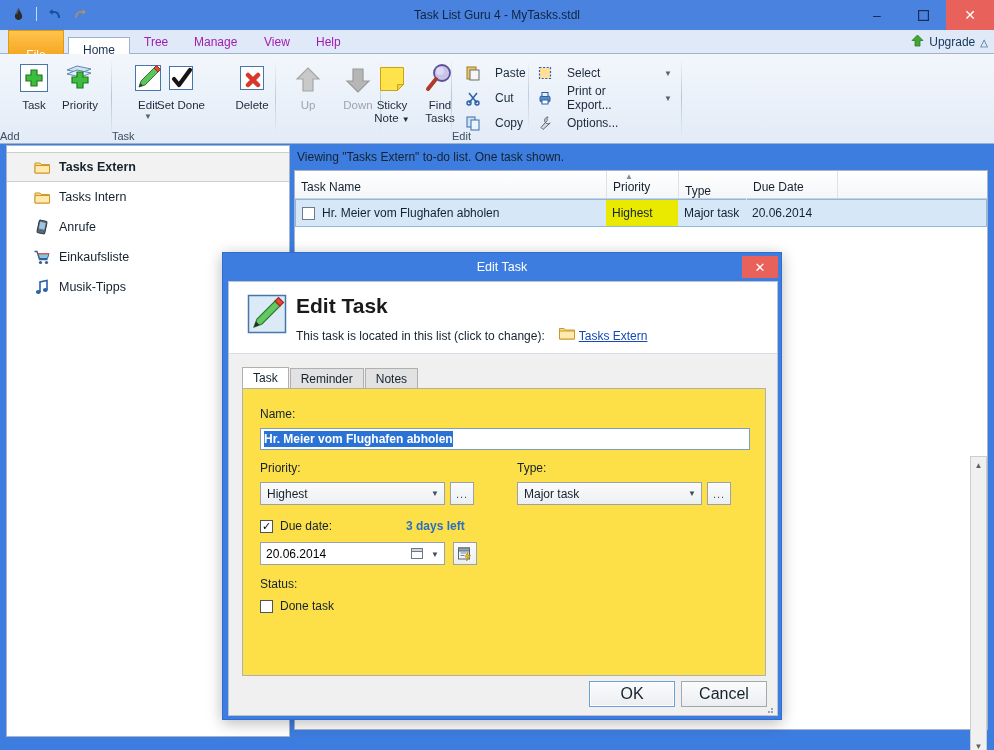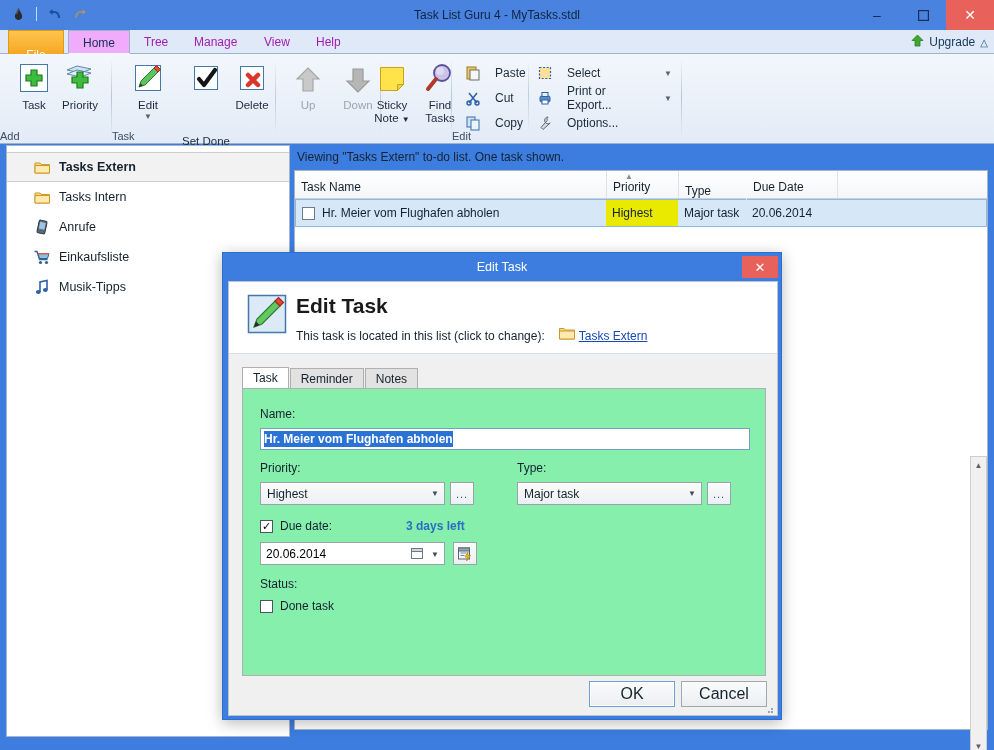--- a/index.html
+++ b/index.html
@@ -45,21 +45,21 @@
   }
   .rtab {
     position: absolute; top: 0; height: 24px; line-height: 24px;
     padding: 0 14px; font-size: 12px; color: #a21caf; cursor: default;
   }
   .rtab.file {
     left: 8px; background: linear-gradient(#ffc44d, #f5a623);
     color: #fff; font-weight: normal; width: 56px; padding: 12px; text-align: center;
     border: 1px solid #e09b15;
   }
-  .rtab.active { background: #f0abfc; border-left: 1px solid #9cb3cd; border-right: 1px solid #9cb3cd; border-top: 1px solid #9cb3cd; border-bottom: 1px solid #f5f8fc; color: #14304f; }
+  .rtab.active { background: #ffffff; border-left: 1px solid #9cb3cd; border-right: 1px solid #9cb3cd; border-top: 1px solid #9cb3cd; border-bottom: 1px solid #f5f8fc; color: #14304f; margin-top: 7px; }
   .upgrade-box {
     position: absolute; right: 6px; top: 2px; height: 20px;
     display: flex; align-items: center; gap: 5px; color: #1a3a60; font-size: 12px;
   }
   .upgrade-box .arrow-up { font-size: 12px; color: #3aa03a; }
 
   
   .ribbon {
     position: absolute; left: 0; top: 54px; width: 994px; height: 90px;
     background: linear-gradient(#f3f7fc, #e2ebf7);
@@ -180,21 +180,21 @@
   .hsub a { color: #1548b8; text-decoration: underline; cursor: default; }
 
   .tabstrip { position: absolute; left: 13px; top: 85px; display: flex; align-items: flex-end; height: 22px; }
   .dtab {
     height: 21px; line-height: 20px; padding: 0 10px; font-size: 12px; color: #14222f;
     background: #e2e2e2; border: 1px solid #b0b0b0; border-bottom: none; margin-right: 1px; cursor: default;
   }
   .dtab.active { background: #ffffff; height: 22px; line-height: 21px; border-bottom: 1px solid #fff; }
   .tabpane {
     position: absolute; left: 13px; top: 106px; width: 524px; height: 288px;
-    background: #86efac; border: 1px solid #b0b0b0;
+    background: #fde047; border: 1px solid #b0b0b0;
   }
   .flabel { font-size: 12px; color: #14222f; }
   .text-input {
     height: 22px; border: 1px solid #7a9ec9; background: #fff;
     display: flex; align-items: center; padding: 0 3px; font-size: 12px;
   }
   .sel-text { background: #2a72d4; color: #ffffff; font-weight: bold; padding: 1px 0; }
   .combo {
     height: 23px; border: 1px solid #9aa3ad; background: linear-gradient(#fbfbfb,#eceff2);
     display: flex; align-items: center; font-size: 12px; color: #14222f; padding-left: 6px;
@@ -321,21 +321,21 @@
           <svg width="34" height="34" viewBox="0 0 34 34">
               <rect x="4.5" y="3.5" width="25" height="25" fill="#fff" stroke="#4477aa"></rect>
               <path d="M8 25 l2-6 13-13 4 4 -13 13 Z" fill="#5cc45c" stroke="#2f7a2f"></path>
               <path d="M23 6 l4 4 2.5-2.5 -4-4 Z" fill="#e2493c" stroke="#a6281d"></path>
               <path d="M8 25 l4-1.4 -2.6-2.6 Z" fill="#3a3a3a"></path>
             </svg>
         </span>
         <span class="blabel">Edit</span>
         <span class="caret-dn">▼</span>
       </div>
-      <div class="bigbtn" style="left:66px;gap:36px;">
+      <div class="bigbtn" style="left:41px;">
         <span class="bico">
           <svg width="34" height="34" viewBox="0 0 34 34">
               <rect x="5.5" y="4.5" width="23" height="23" fill="#fff" stroke="#4477aa"></rect>
               <path d="M10 17 l5 6 11-15" stroke="#151515" stroke-width="4.2" fill="none" stroke-linecap="round" stroke-linejoin="round"></path>
             </svg>
         </span>
         <span class="blabel">Set Done</span>
       </div>
       <div class="bigbtn" style="left:112px;">
         <span class="bico">

